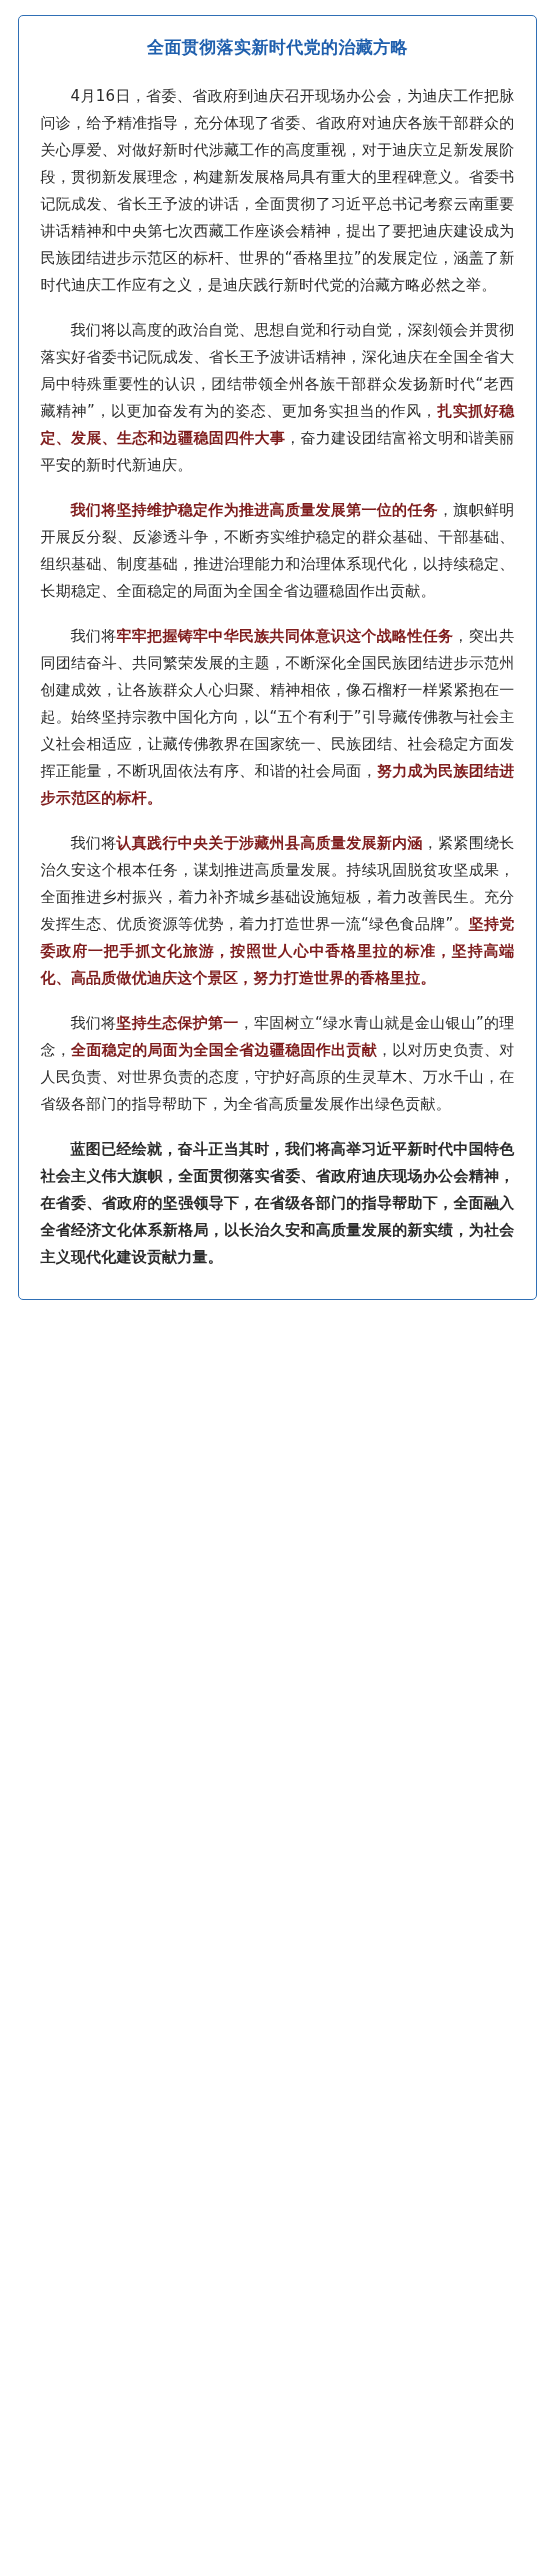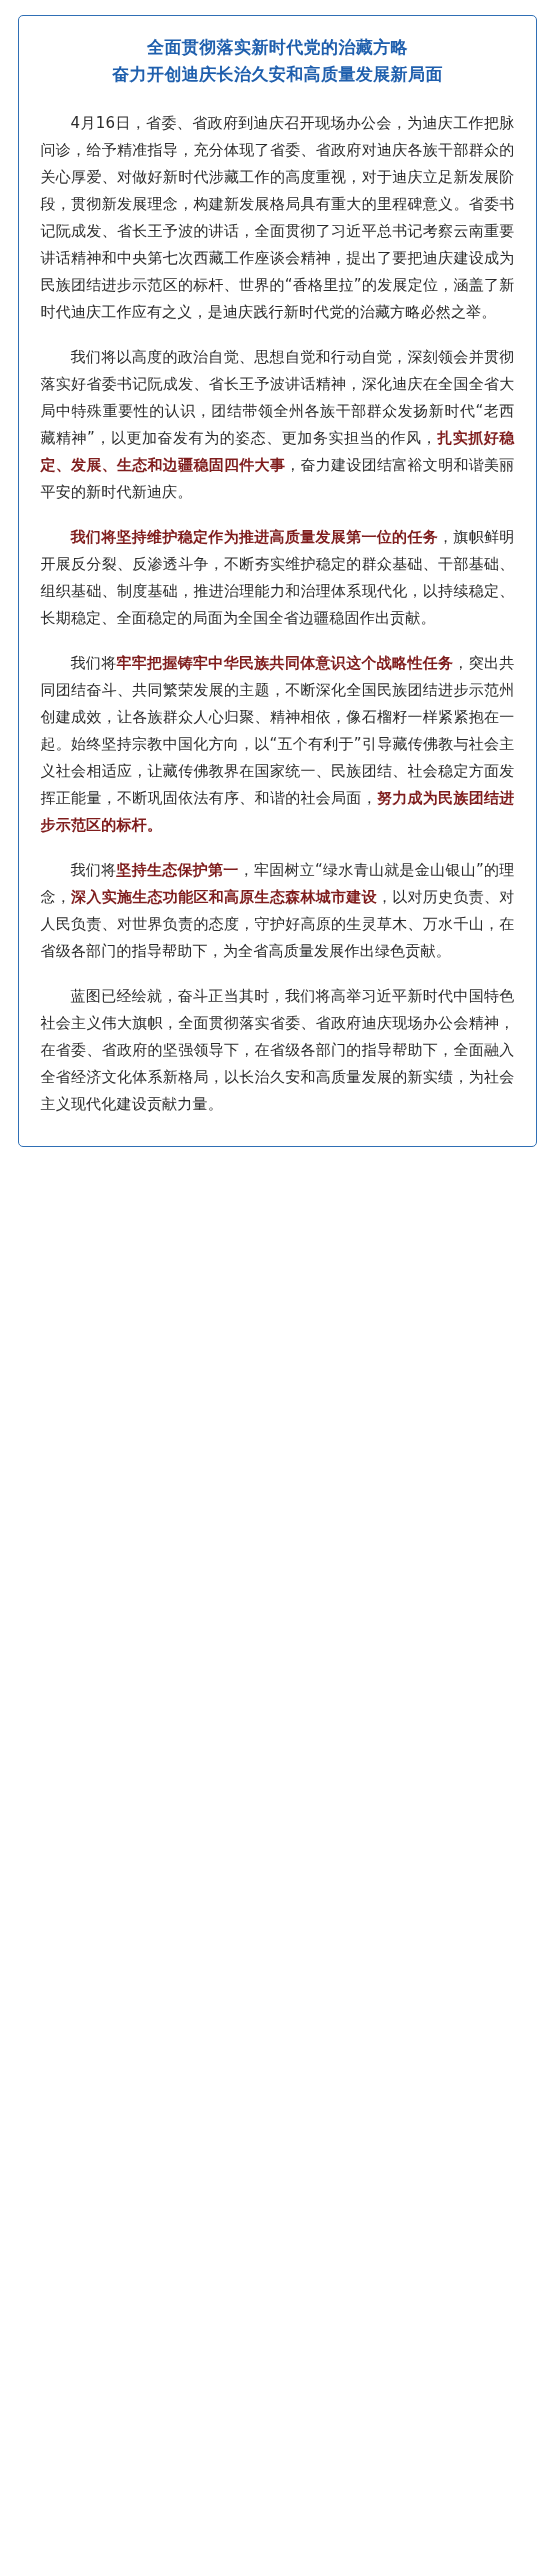--- a/index.html
+++ b/index.html
@@ -42,41 +42,42 @@
     margin: 0 0 18px 0;
     font-size: 15px;
     line-height: 27px;
     color: #2b2b2b;
     text-align: justify;
     text-indent: 2em;
     letter-spacing: 0.2px;
   }
   p.para:last-child {
     margin-bottom: 0;
+    font-weight: bold;
   }
   .hl {
     color: #7f1d1d;
     font-weight: bold;
   }
 </style>
 </head>
 <body>
 
 <div class="page">
   <div class="card">
 
     <div class="headline">
       <div>全面贯彻落实新时代党的治藏方略</div>
-      <div>奋力开创迪庆长治久安和高质量发展新局面</div>
     </div>
 
     <div id="body-root">
         <p class="para"><span>4月16日，省委、省政府到迪庆召开现场办公会，为迪庆工作把脉问诊，给予精准指导，充分体现了省委、省政府对迪庆各族干部群众的关心厚爱、对做好新时代涉藏工作的高度重视，对于迪庆立足新发展阶段，贯彻新发展理念，构建新发展格局具有重大的里程碑意义。省委书记阮成发、省长王予波的讲话，全面贯彻了习近平总书记考察云南重要讲话精神和中央第七次西藏工作座谈会精神，提出了要把迪庆建设成为民族团结进步示范区的标杆、世界的“香格里拉”的发展定位，涵盖了新时代迪庆工作应有之义，是迪庆践行新时代党的治藏方略必然之举。</span></p>
         <p class="para"><span>我们将以高度的政治自觉、思想自觉和行动自觉，深刻领会并贯彻落实好省委书记阮成发、省长王予波讲话精神，深化迪庆在全国全省大局中特殊重要性的认识，团结带领全州各族干部群众发扬新时代“老西藏精神”，以更加奋发有为的姿态、更加务实担当的作风，</span><span class="hl">扎实抓好稳定、发展、生态和边疆稳固四件大事</span><span>，奋力建设团结富裕文明和谐美丽平安的新时代新迪庆。</span></p>
         <p class="para"><span class="hl">我们将坚持维护稳定作为推进高质量发展第一位的任务</span><span>，旗帜鲜明开展反分裂、反渗透斗争，不断夯实维护稳定的群众基础、干部基础、组织基础、制度基础，推进治理能力和治理体系现代化，以持续稳定、长期稳定、全面稳定的局面为全国全省边疆稳固作出贡献。</span></p>
         <p class="para"><span>我们将</span><span class="hl">牢牢把握铸牢中华民族共同体意识这个战略性任务</span><span>，突出共同团结奋斗、共同繁荣发展的主题，不断深化全国民族团结进步示范州创建成效，让各族群众人心归聚、精神相依，像石榴籽一样紧紧抱在一起。始终坚持宗教中国化方向，以“五个有利于”引导藏传佛教与社会主义社会相适应，让藏传佛教界在国家统一、民族团结、社会稳定方面发挥正能量，不断巩固依法有序、和谐的社会局面，</span><span class="hl">努力成为民族团结进步示范区的标杆。</span></p>
-        <p class="para"><span>我们将</span><span class="hl">坚持生态保护第一</span><span>，牢固树立“绿水青山就是金山银山”的理念，</span><span class="hl">深入实施生态功能区和高原生态森林城市建设</span><span>，以对历史负责、对人民负责、对世界负责的态度，守护好高原的生灵草木、万水千山，在省级各部门的指导帮助下，为全省高质量发展作出绿色贡献。</span></p>
+        <p class="para"><span>我们将</span><span class="hl">认真践行中央关于涉藏州县高质量发展新内涵</span><span>，紧紧围绕长治久安这个根本任务，谋划推进高质量发展。持续巩固脱贫攻坚成果，全面推进乡村振兴，着力补齐城乡基础设施短板，着力改善民生。充分发挥生态、优质资源等优势，着力打造世界一流“绿色食品牌”。</span><span class="hl">坚持党委政府一把手抓文化旅游，按照世人心中香格里拉的标准，坚持高端化、高品质做优迪庆这个景区，努力打造世界的香格里拉。</span></p>
+        <p class="para"><span>我们将</span><span class="hl">坚持生态保护第一</span><span>，牢固树立“绿水青山就是金山银山”的理念，</span><span class="hl">全面稳定的局面为全国全省边疆稳固作出贡献</span><span>，以对历史负责、对人民负责、对世界负责的态度，守护好高原的生灵草木、万水千山，在省级各部门的指导帮助下，为全省高质量发展作出绿色贡献。</span></p>
         <p class="para"><span>蓝图已经绘就，奋斗正当其时，我们将高举习近平新时代中国特色社会主义伟大旗帜，全面贯彻落实省委、省政府迪庆现场办公会精神，在省委、省政府的坚强领导下，在省级各部门的指导帮助下，全面融入全省经济文化体系新格局，以长治久安和高质量发展的新实绩，为社会主义现代化建设贡献力量。</span></p>
       </div>
 
   </div>
 </div>
 
 
 </body></html>

